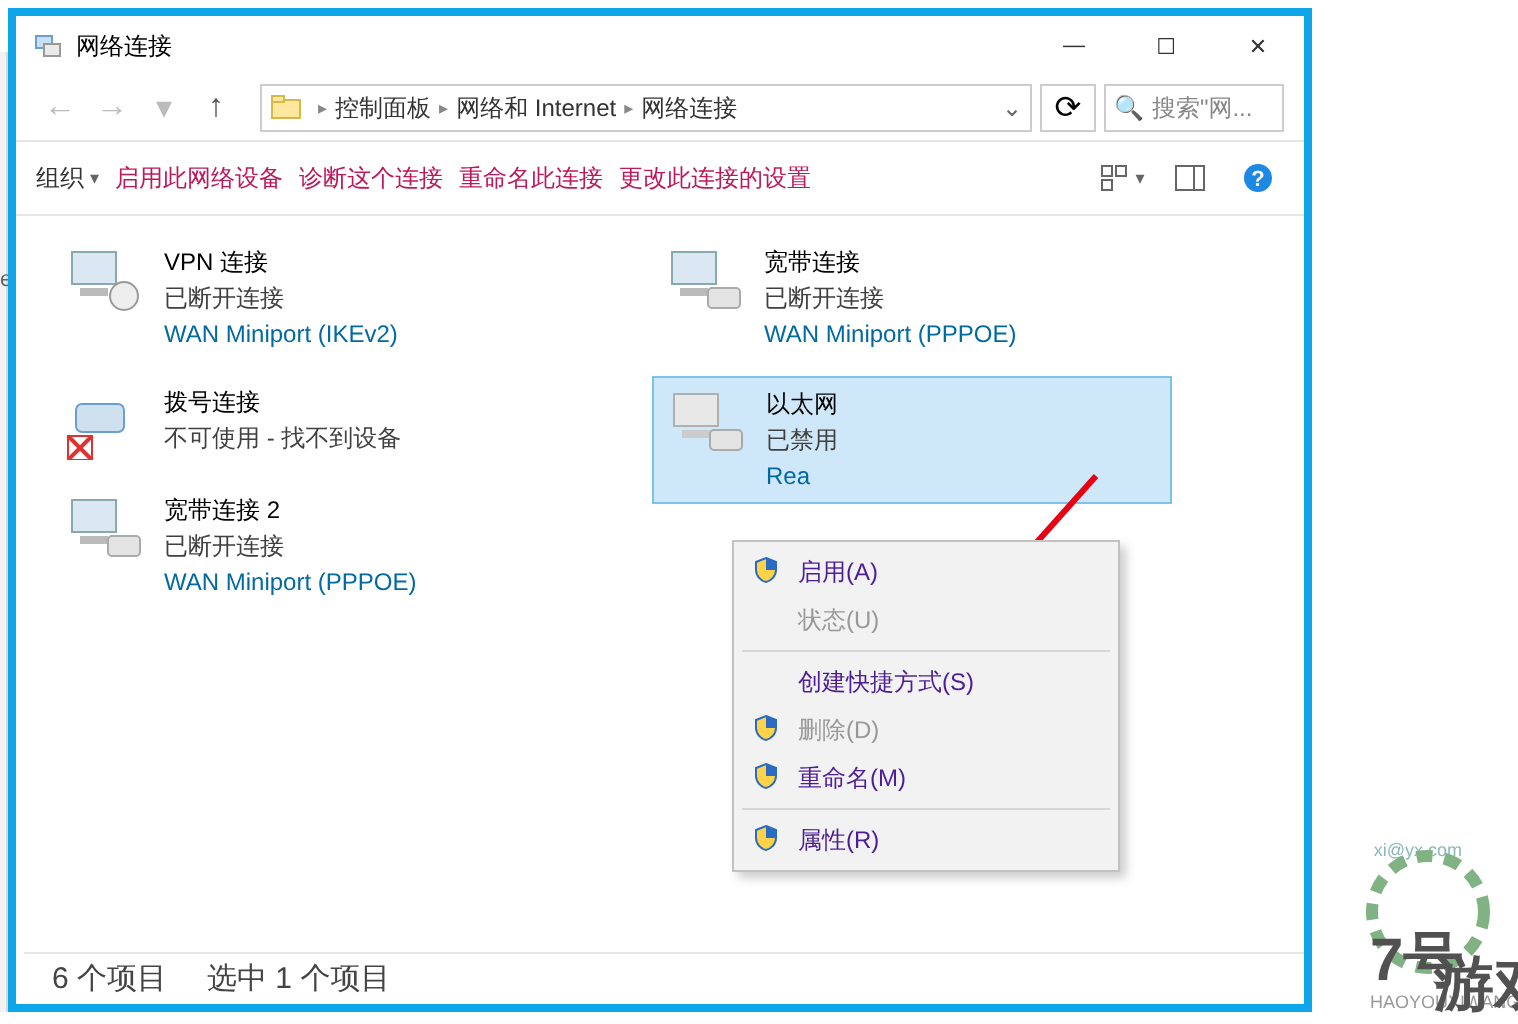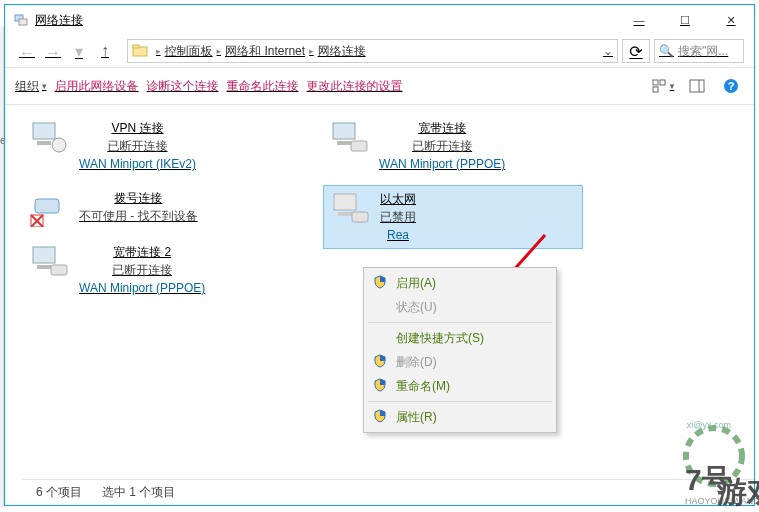--- a/index.html
+++ b/index.html
@@ -1,48 +1,48 @@
 <!DOCTYPE html>
 <html><head>
 <meta charset="utf-8">
 <style>
 * { box-sizing: border-box; margin: 0; padding: 0; font-family: "Microsoft YaHei", "Segoe UI", sans-serif; }
 body { background: #fff; width: 759px; height: 512px; position: relative; overflow: hidden; }
-.window { position: absolute; left: 4px; top: 4px; width: 751px; height: 502px; border: 1px solid #0ea5e9; background: #fff; text-decoration: underline; }
+.window { position: absolute; left: 4px; top: 4px; width: 652px; height: 502px; border: 4px solid #0ea5e9; background: #fff; }
 .titlebar { height: 30px; display: flex; align-items: center; padding-left: 8px; }
 .titlebar .icon { width: 16px; height: 16px; margin-right: 6px; }
 .titlebar .title { font-size: 12px; flex: 1; color: #000; }
 .winbtns { display: flex; height: 30px; }
 .winbtn { width: 46px; display: flex; align-items: center; justify-content: center; color: #333; font-size: 11px; }
 .addrbar { height: 32px; display: flex; align-items: center; padding: 0 10px; gap: 4px; }
 .navarrows { display: flex; gap: 2px; margin-right: 6px; }
 .navarrow { width: 24px; height: 24px; display: flex; align-items: center; justify-content: center; color: #bbb; }
 .navarrow.up { color: #555; }
 .breadcrumb-box { flex: 1; height: 24px; border: 1px solid #ccc; display: flex; align-items: center; padding: 0 4px; font-size: 12px; color: #333; }
 .breadcrumb-box .sep { margin: 0 4px; color: #888; font-size: 9px; }
 .breadcrumb-box .dd { margin-left: auto; color: #666; }
 .refresh-box { width: 28px; height: 24px; border: 1px solid #ccc; display: flex; align-items: center; justify-content: center; }
 .search-box { width: 90px; height: 24px; border: 1px solid #ccc; display: flex; align-items: center; padding: 0 4px; color: #888; font-size: 12px; gap: 4px; }
 .toolbar { height: 38px; border-top: 1px solid #e6e6e6; border-bottom: 1px solid #e6e6e6; display: flex; align-items: center; padding: 0 10px; gap: 8px; font-size: 12px; color: #333; background: #fff; }
 .toolbar .item { color: #be185d; display: flex; align-items: center; gap: 3px; }
 .toolbar .item.org { color: #333; }
 .toolbar .spacer { flex: 1; }
 .toolbar .right-icon { width: 26px; height: 22px; display: flex; align-items: center; justify-content: center; color: #555; }
 .content { position: relative; height: calc(100% - 30px - 32px - 38px - 26px); padding: 10px 18px; display: flex; gap: 40px; }
-.col { display: flex; flex-direction: column; gap: 8px; width: 260px; text-align: center; }
+.col { display: flex; flex-direction: column; gap: 8px; width: 260px; }
 .conn { display: flex; gap: 10px; padding: 4px 6px; align-items: flex-start; }
 .conn.selected { background: #cfe8f9; border: 1px solid #7ec1ed; }
 .conn-icon { width: 40px; height: 38px; flex: 0 0 40px; position: relative; }
 .conn-text { font-size: 12px; color: #222; line-height: 1.5; }
 .conn-text .name { color: #000; }
 .conn-text .status { color: #404040; }
 .conn-text .device { color: #0369a1; }
-.statusbar { position: absolute; bottom: 0; left: 17px; right: 0; height: 26px; border-top: 1px solid #e6e6e6; display: flex; align-items: center; padding: 0 14px; font-size: 12px; color: #444; gap: 20px; }
+.statusbar { position: absolute; bottom: 0; left: 4px; right: 0; height: 26px; border-top: 1px solid #e6e6e6; display: flex; align-items: center; padding: 0 14px; font-size: 15px; color: #444; gap: 20px; }
 .ctxmenu { position: absolute; left: 358px; top: 262px; width: 194px; background: #f2f2f2; border: 1px solid #c2c2c2; box-shadow: 3px 3px 5px rgba(0,0,0,0.2); padding: 3px 2px; font-size: 12px; }
-.ctxitem { height: 24px; display: flex; align-items: center; padding-left: 30px; position: relative; color: #4d7c0f; }
+.ctxitem { height: 24px; display: flex; align-items: center; padding-left: 30px; position: relative; color: #4c1d95; }
 .ctxitem.disabled { color: #999; align-items: center; }
 .ctxitem .shield { position: absolute; left: 7px; top: 4px; }
 .ctxsep { height: 1px; background: #d6d6d6; margin: 3px 2px; }
 .arrow-annot { position: absolute; left: 340px; top: 120px; width: 220px; height: 160px; pointer-events: none; }
 .watermark { position: absolute; right: 0px; bottom: 0px; width: 160px; height: 100px; opacity: 0.85; pointer-events: none; }
 .edge-l { position: absolute; left: 0; top: 26px; width: 4px; bottom: 6px; background: #f2f2f2; border-right: 1px solid #d8d8d8; }
 .edge-l .letter { font-size: 11px; color: #666; margin-top: 108px; }
 .shield-ico { width: 14px; height: 14px; }
 </style>
 </head>

